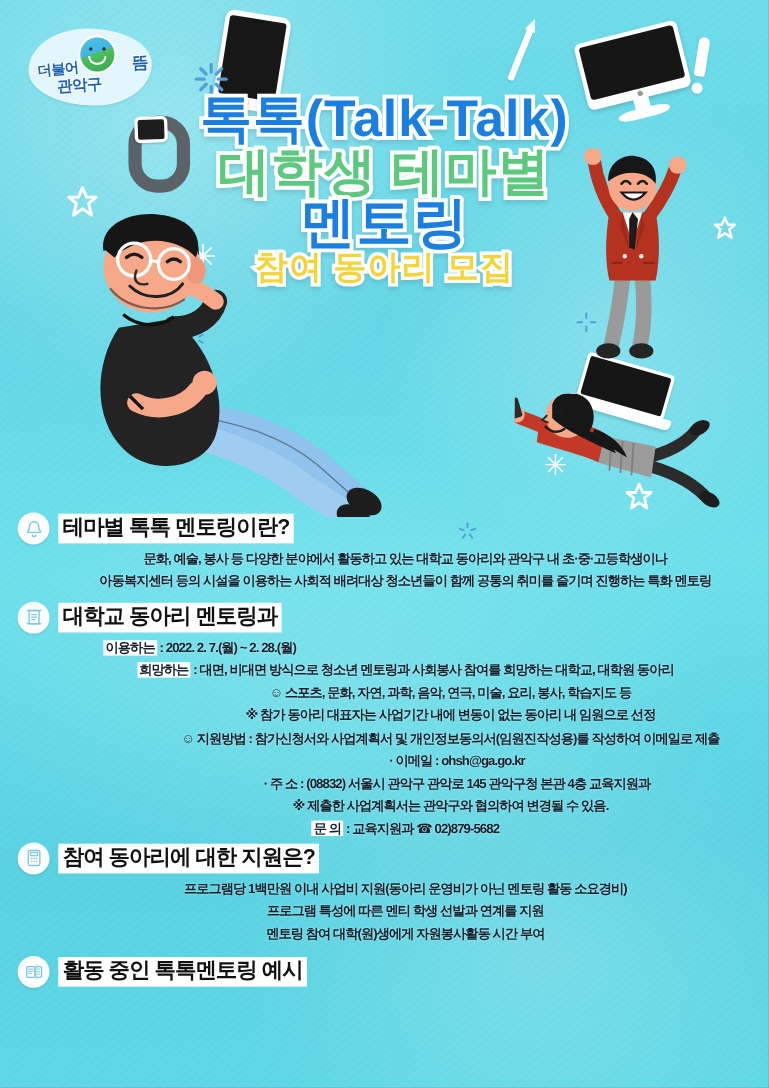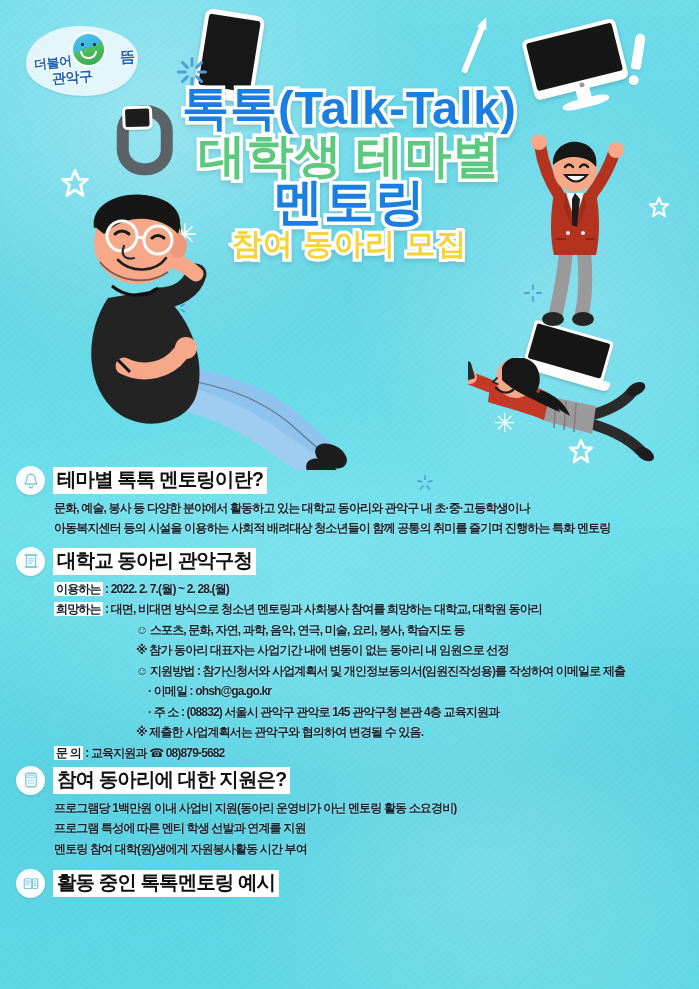--- a/index.html
+++ b/index.html
@@ -118,21 +118,21 @@
   
   .man{position:absolute;left:60px;top:190px;width:320px;height:280px;}
 
   
   .boy{position:absolute;left:520px;top:135px;width:110px;height:195px;}
 
   
   .girl{position:absolute;left:468px;top:358px;width:210px;height:110px;}
 
   
-  .content{position:absolute;left:0;top:466px;width:699px;padding:0 16px;}
+  .content{position:absolute;left:0;top:466px;width:699px;padding:0 16px;text-align:center;}
 
   .sec{margin-bottom:2px;}
   .sec-head{display:flex;align-items:center;gap:8px;margin-bottom:4px;}
 
   .ico{
     width:29px;height:29px;flex:0 0 29px;border-radius:50%;
     background:#fcfdff;box-shadow:0 1px 2px rgba(0,0,0,.12);
     display:flex;align-items:center;justify-content:center;
   }
   .ico svg{display:block;}
@@ -413,38 +413,38 @@
 
     <div class="sec" style="margin-top:8px;">
       <div class="sec-head">
         <span class="ico">
           <svg width="18" height="18" viewBox="0 0 24 24">
             <rect x="6" y="4" width="12" height="16" rx="1.5" fill="none" stroke="#7ec9dd" stroke-width="1.7"></rect>
             <path d="M4 4h16M4 20h16" stroke="#7ec9dd" stroke-width="1.7" stroke-linecap="round"></path>
             <path d="M9 9h6M9 12h6M9 15h4" stroke="#7ec9dd" stroke-width="1.4" stroke-linecap="round"></path>
           </svg>
         </span>
-        <span class="sec-title">대학교 동아리 관악구청</span>
+        <span class="sec-title">대학교 동아리 멘토링과</span>
       </div>
       <div class="sec-body">
 
         <div class="line ind0 row2">
           <span class="c1"><span class="lbl">이용하는</span><span> : 2022. 2. 7.(월) ~ 2. 28.(월)</span></span>
         </div>
 
         <p class="line ind0"><span class="lbl">희망하는</span><span> : 대면, 비대면 방식으로 청소년 멘토링과 사회봉사 참여를 희망하는 대학교, 대학원 동아리</span></p>
 
         <p class="line ind2">☺ 스포츠, 문화, 자연, 과학, 음악, 연극, 미술, 요리, 봉사, 학습지도 등</p>
         <p class="line ind2">※ 참가 동아리 대표자는 사업기간 내에 변동이 없는 동아리 내 임원으로 선정</p>
         <p class="line ind2">☺ 지원방법 : 참가신청서와 사업계획서 및 개인정보동의서(임원진작성용)를 작성하여 이메일로 제출</p>
         <p class="line ind3">· 이메일 : ohsh@ga.go.kr</p>
         <p class="line ind3">· 주  소 : (08832) 서울시 관악구 관악로 145 관악구청 본관 4층 교육지원과</p>
         <p class="line ind2">※ 제출한 사업계획서는 관악구와 협의하여 변경될 수 있음.</p>
 
-        <p class="line ind0" style="margin-top:2px;"><span class="lbl">문      의</span><span> : 교육지원과 ☎ 08)879-5682</span></p>
+        <p class="line ind0" style="margin-top:2px;"><span class="lbl">문      의</span><span> : 교육지원과 ☎ 02)879-5682</span></p>
       </div>
     </div>
 
     <div class="sec" style="margin-top:0;">
       <div class="sec-head">
         <span class="ico">
           <svg width="18" height="18" viewBox="0 0 24 24">
             <rect x="5" y="3" width="14" height="18" rx="2" fill="none" stroke="#7ec9dd" stroke-width="1.7"></rect>
             <rect x="7.5" y="5.5" width="9" height="3.6" rx="0.8" fill="none" stroke="#7ec9dd" stroke-width="1.3"></rect>
             <circle cx="9" cy="12.5" r="1" fill="#7ec9dd"></circle>

